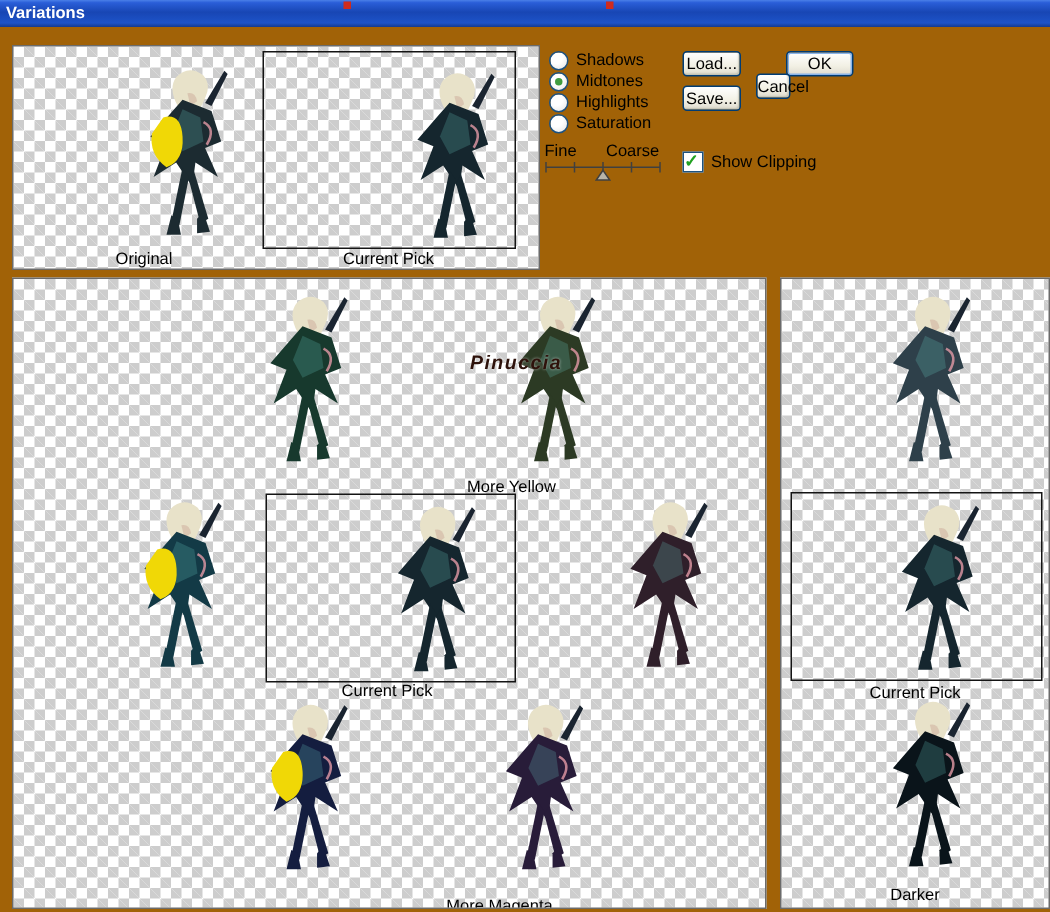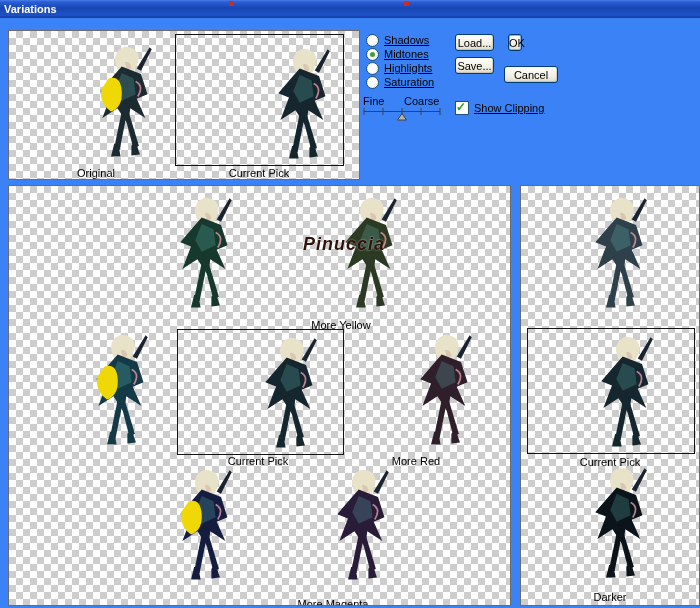--- a/index.html
+++ b/index.html
@@ -1,18 +1,18 @@
 <!DOCTYPE html>
 <html><head>
 <meta charset="utf-8">
 <style>
   html,body{margin:0;padding:0;}
   #window{
     position:relative;width:700px;height:608px;overflow:hidden;
-    background:#3b82f6;font-family:"Liberation Sans",sans-serif;
+    background:#a16207;font-family:"Liberation Sans",sans-serif;
   }
   
   #titlebar{
     position:absolute;left:0;top:0;width:700px;height:18px;
     background:linear-gradient(180deg,#4a80e8 0%,#2a5ed8 10%,#1846b4 45%,#1d53c8 85%,#143a90 100%);
     color:#fff;font-size:11px;font-weight:bold;line-height:18px;
   }
   #titlebar .title-text{padding-left:4px;}
   .red-mark{position:absolute;top:1px;width:5px;height:5px;}
   
@@ -33,34 +33,34 @@
   .framed{border:1px solid #141414;}
   .fig{width:76px;height:118px;transform:translateX(30px);}
   .fig.shift-sm{transform:translateX(16px);}
   .fig.shift-lg{transform:translateX(44px);}
   .tile-label{
     position:absolute;width:150px;text-align:center;font-size:11px;color:#000;
     white-space:nowrap;
   }
   .watermark{
     position:absolute;left:270px;top:48px;width:130px;text-align:center;
-    font-size:18px;font-weight:bold;font-style:italic;color:#2e120b;
+    font-size:13px;font-weight:bold;font-style:italic;color:#2e120b;
     letter-spacing:1px;text-shadow:0 0 2px rgba(255,255,255,.65);
   }
   
   .radio-row{position:absolute;left:366px;display:flex;align-items:center;gap:5px;height:13px;}
   .radio{
     width:11px;height:11px;border:1px solid #1d5281;border-radius:50%;
     background:radial-gradient(circle at 35% 30%,#fff 40%,#e3e3e3);position:relative;flex:none;
   }
   .radio-dot{
     position:absolute;left:3px;top:3px;width:5px;height:5px;border-radius:50%;
     background:#3f9c3f;opacity:var(--on,0);
   }
-  .ctl-label{font-size:11px;color:#000;line-height:13px;text-decoration:underline;}
+  .ctl-label{font-size:11px;color:#000;line-height:13px;}
   .btn{
     position:absolute;height:17px;font:11px "Liberation Sans",sans-serif;color:#000;
     border:1px solid #003c74;border-radius:3px;padding:0;
     background:linear-gradient(180deg,#ffffff 0%,#f2f0e4 60%,#dfdccf 100%);
     box-shadow:inset -1px -1px 1px rgba(160,160,140,.45);
   }
   .btn.default{box-shadow:inset 0 0 0 1px #8ab4e8;}
   #checkbox-row{position:absolute;left:455px;top:101px;display:flex;align-items:center;gap:5px;}
   .checkbox{
     width:12px;height:12px;border:1px solid #1d5281;background:#fff;position:relative;flex:none;
@@ -138,22 +138,22 @@
   </div>
   <div class="radio-row" style="top:76px">
     <span class="radio" style="--on: 0;">
         <span class="radio-dot"></span>
       </span>
     <span class="ctl-label">Saturation</span>
   </div>
 
   <button class="btn" style="left:455px;top:34px;width:39px">Load...</button>
   <button class="btn" style="left:455px;top:57px;width:39px">Save...</button>
-  <button class="btn default" style="left:508px;top:34px;width:14px">OK</button>
-  <button class="btn" style="left:504px;top:66px;width:54px">Cancel</button>
+  <button class="btn default" style="left:524px;top:34px;width:45px">OK</button>
+  <button class="btn" style="left:504px;top:49px;width:23px">Cancel</button>
 
   <div id="fine-label">Fine</div>
   <div id="coarse-label">Coarse</div>
   <svg id="slider" viewBox="0 0 78 14">
     <line x1="1" y1="4.5" x2="77" y2="4.5" stroke="#404040"></line>
     <line x1="1" y1="1" x2="1" y2="8" stroke="#404040"></line>
     <line x1="20" y1="1" x2="20" y2="8" stroke="#404040"></line>
     <line x1="39" y1="1" x2="39" y2="8" stroke="#404040"></line>
     <line x1="58" y1="1" x2="58" y2="8" stroke="#404040"></line>
     <line x1="77" y1="1" x2="77" y2="8" stroke="#404040"></line>
@@ -194,21 +194,20 @@
           <use href="#figure"></use>
         </svg>
     </div>
     <div class="tile-label" style="left:174px;top:269px">Current Pick</div>
 
     <div class="tile" style="left: 357px; top: 145px; width: 100px; height: 120px; --body: #2f1f2a; --clip: 0;">
       <svg class="fig" viewBox="0 0 70 110">
           <use href="#figure"></use>
         </svg>
     </div>
-    <div class="tile-label" style="left:332px;top:269px">More Red</div>
 
     <div class="tile" style="left: 117px; top: 280px; width: 100px; height: 120px; --body: #141d3f; --clip: 1;">
       <svg class="fig" viewBox="0 0 70 110">
           <use href="#figure"></use>
         </svg>
     </div>
 
     <div class="tile" style="left: 274px; top: 280px; width: 100px; height: 120px; --body: #281c39; --clip: 0;">
       <svg class="fig" viewBox="0 0 70 110">
           <use href="#figure"></use>

